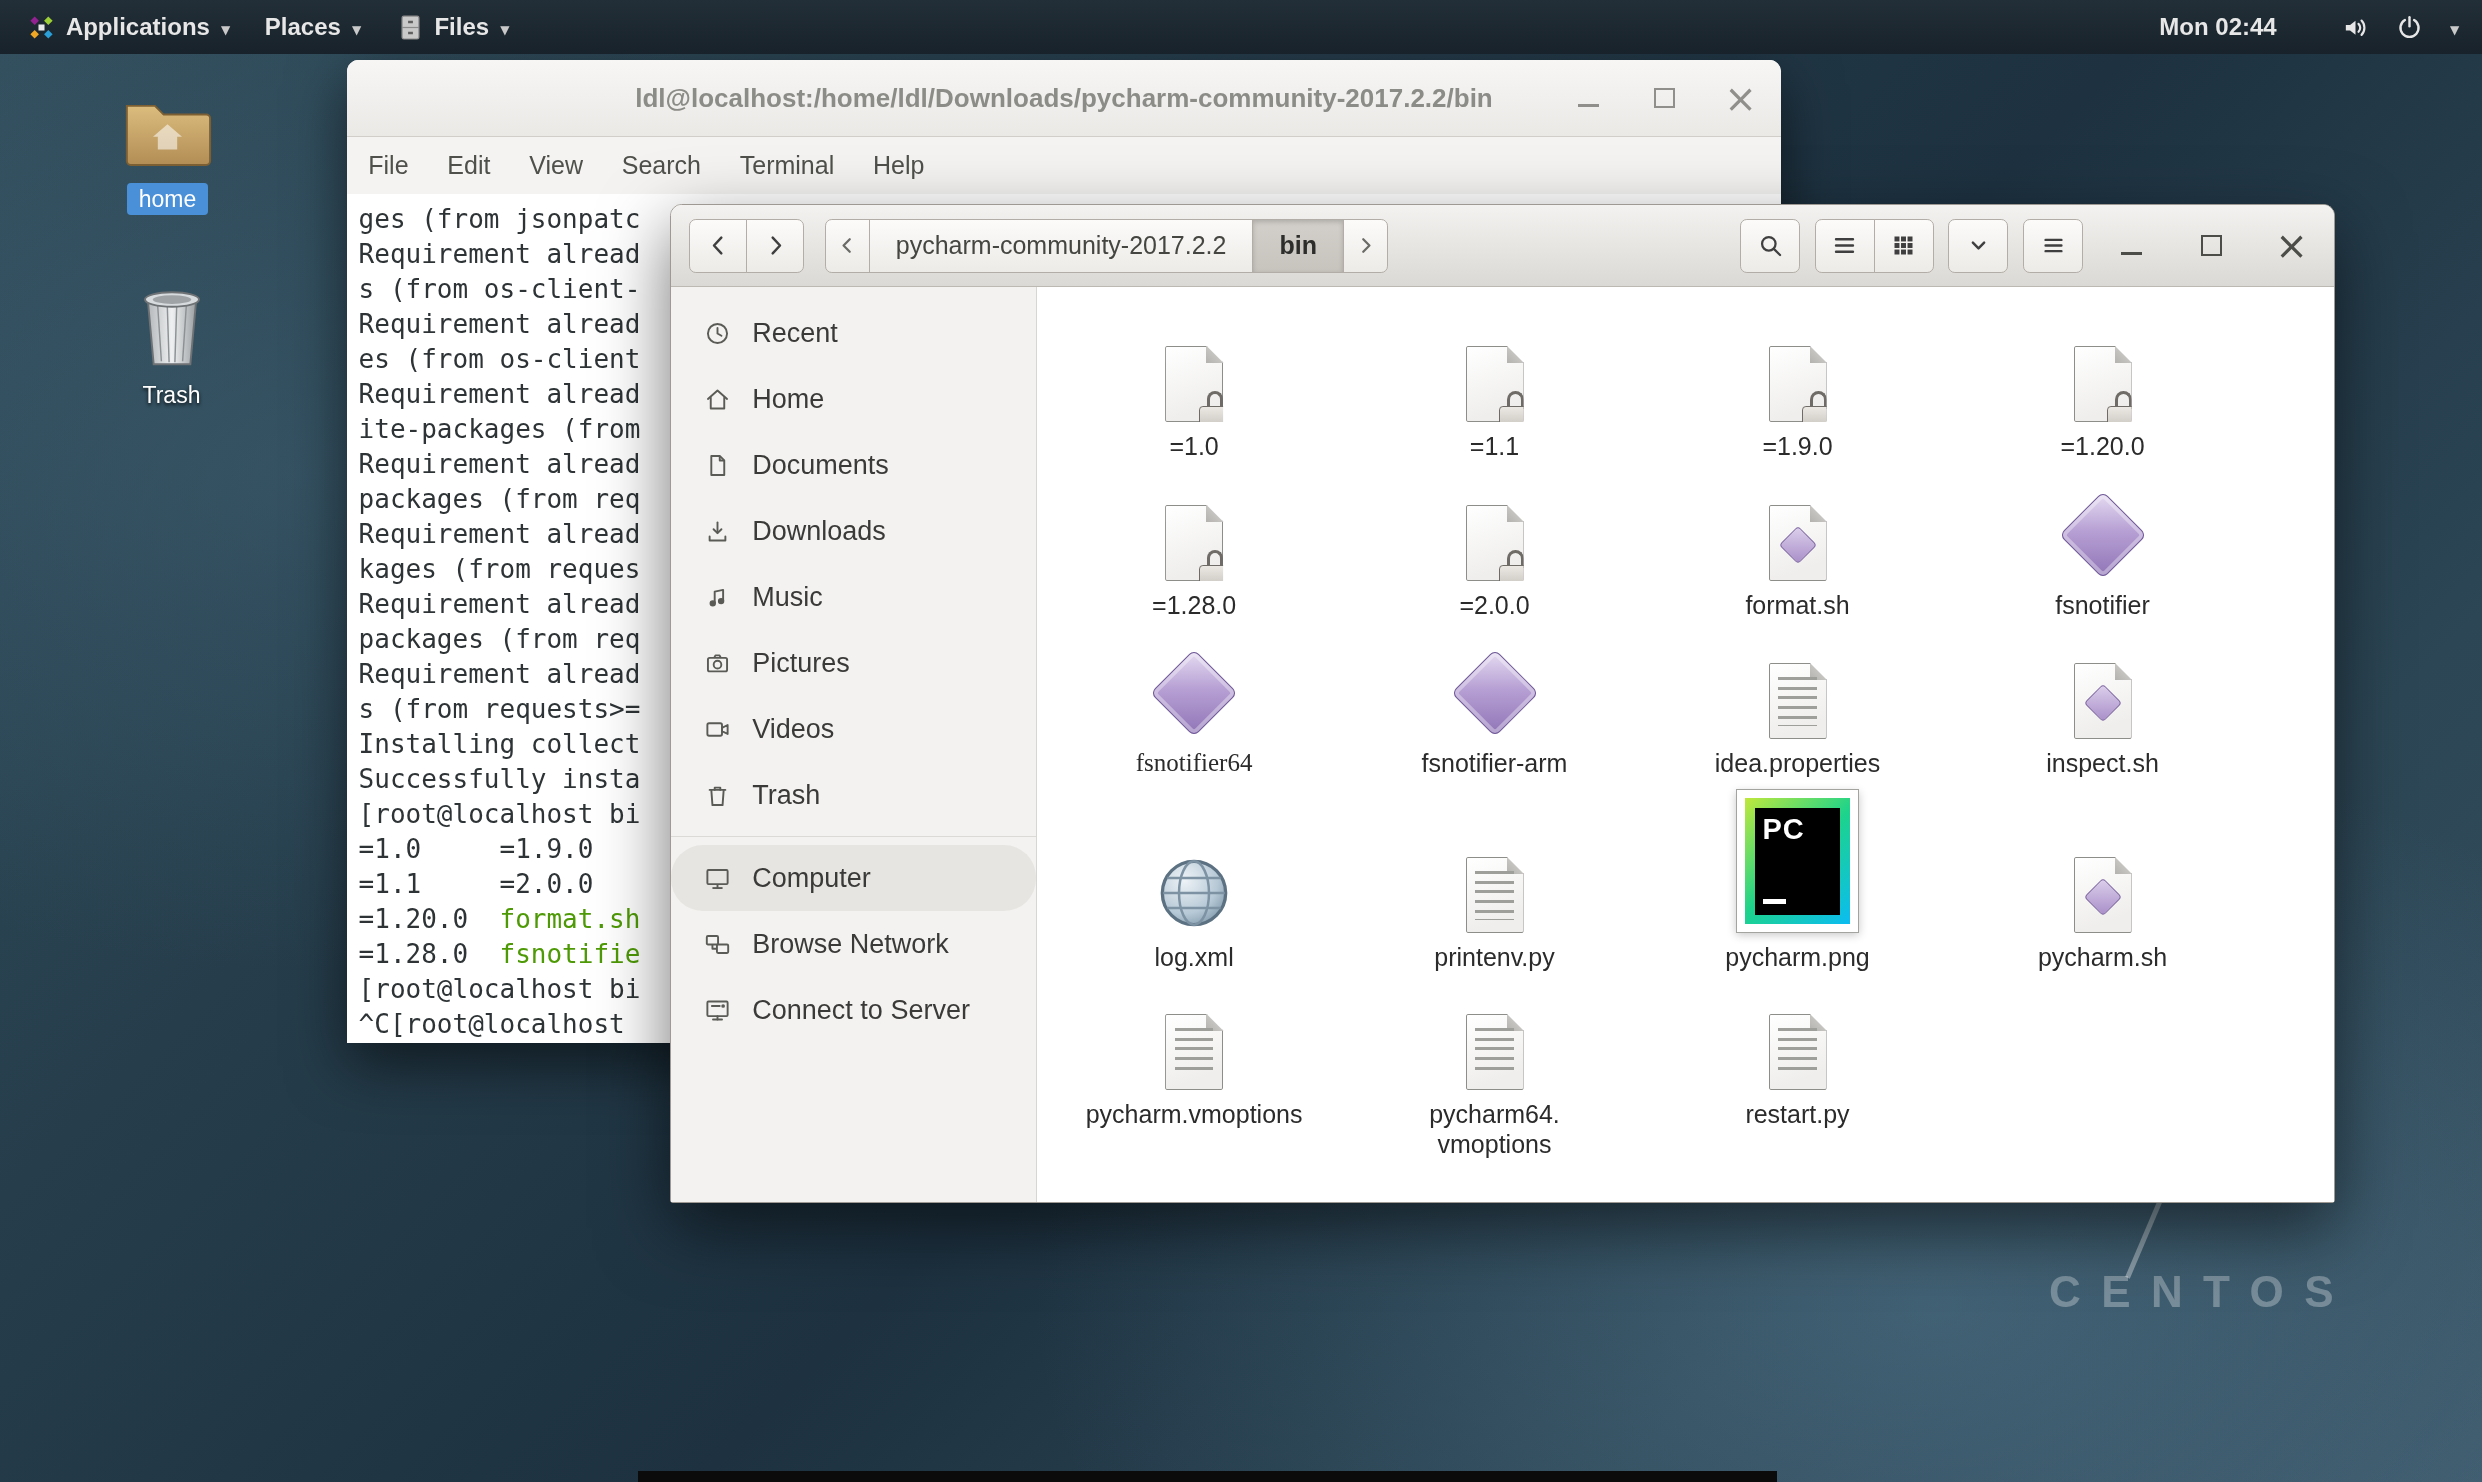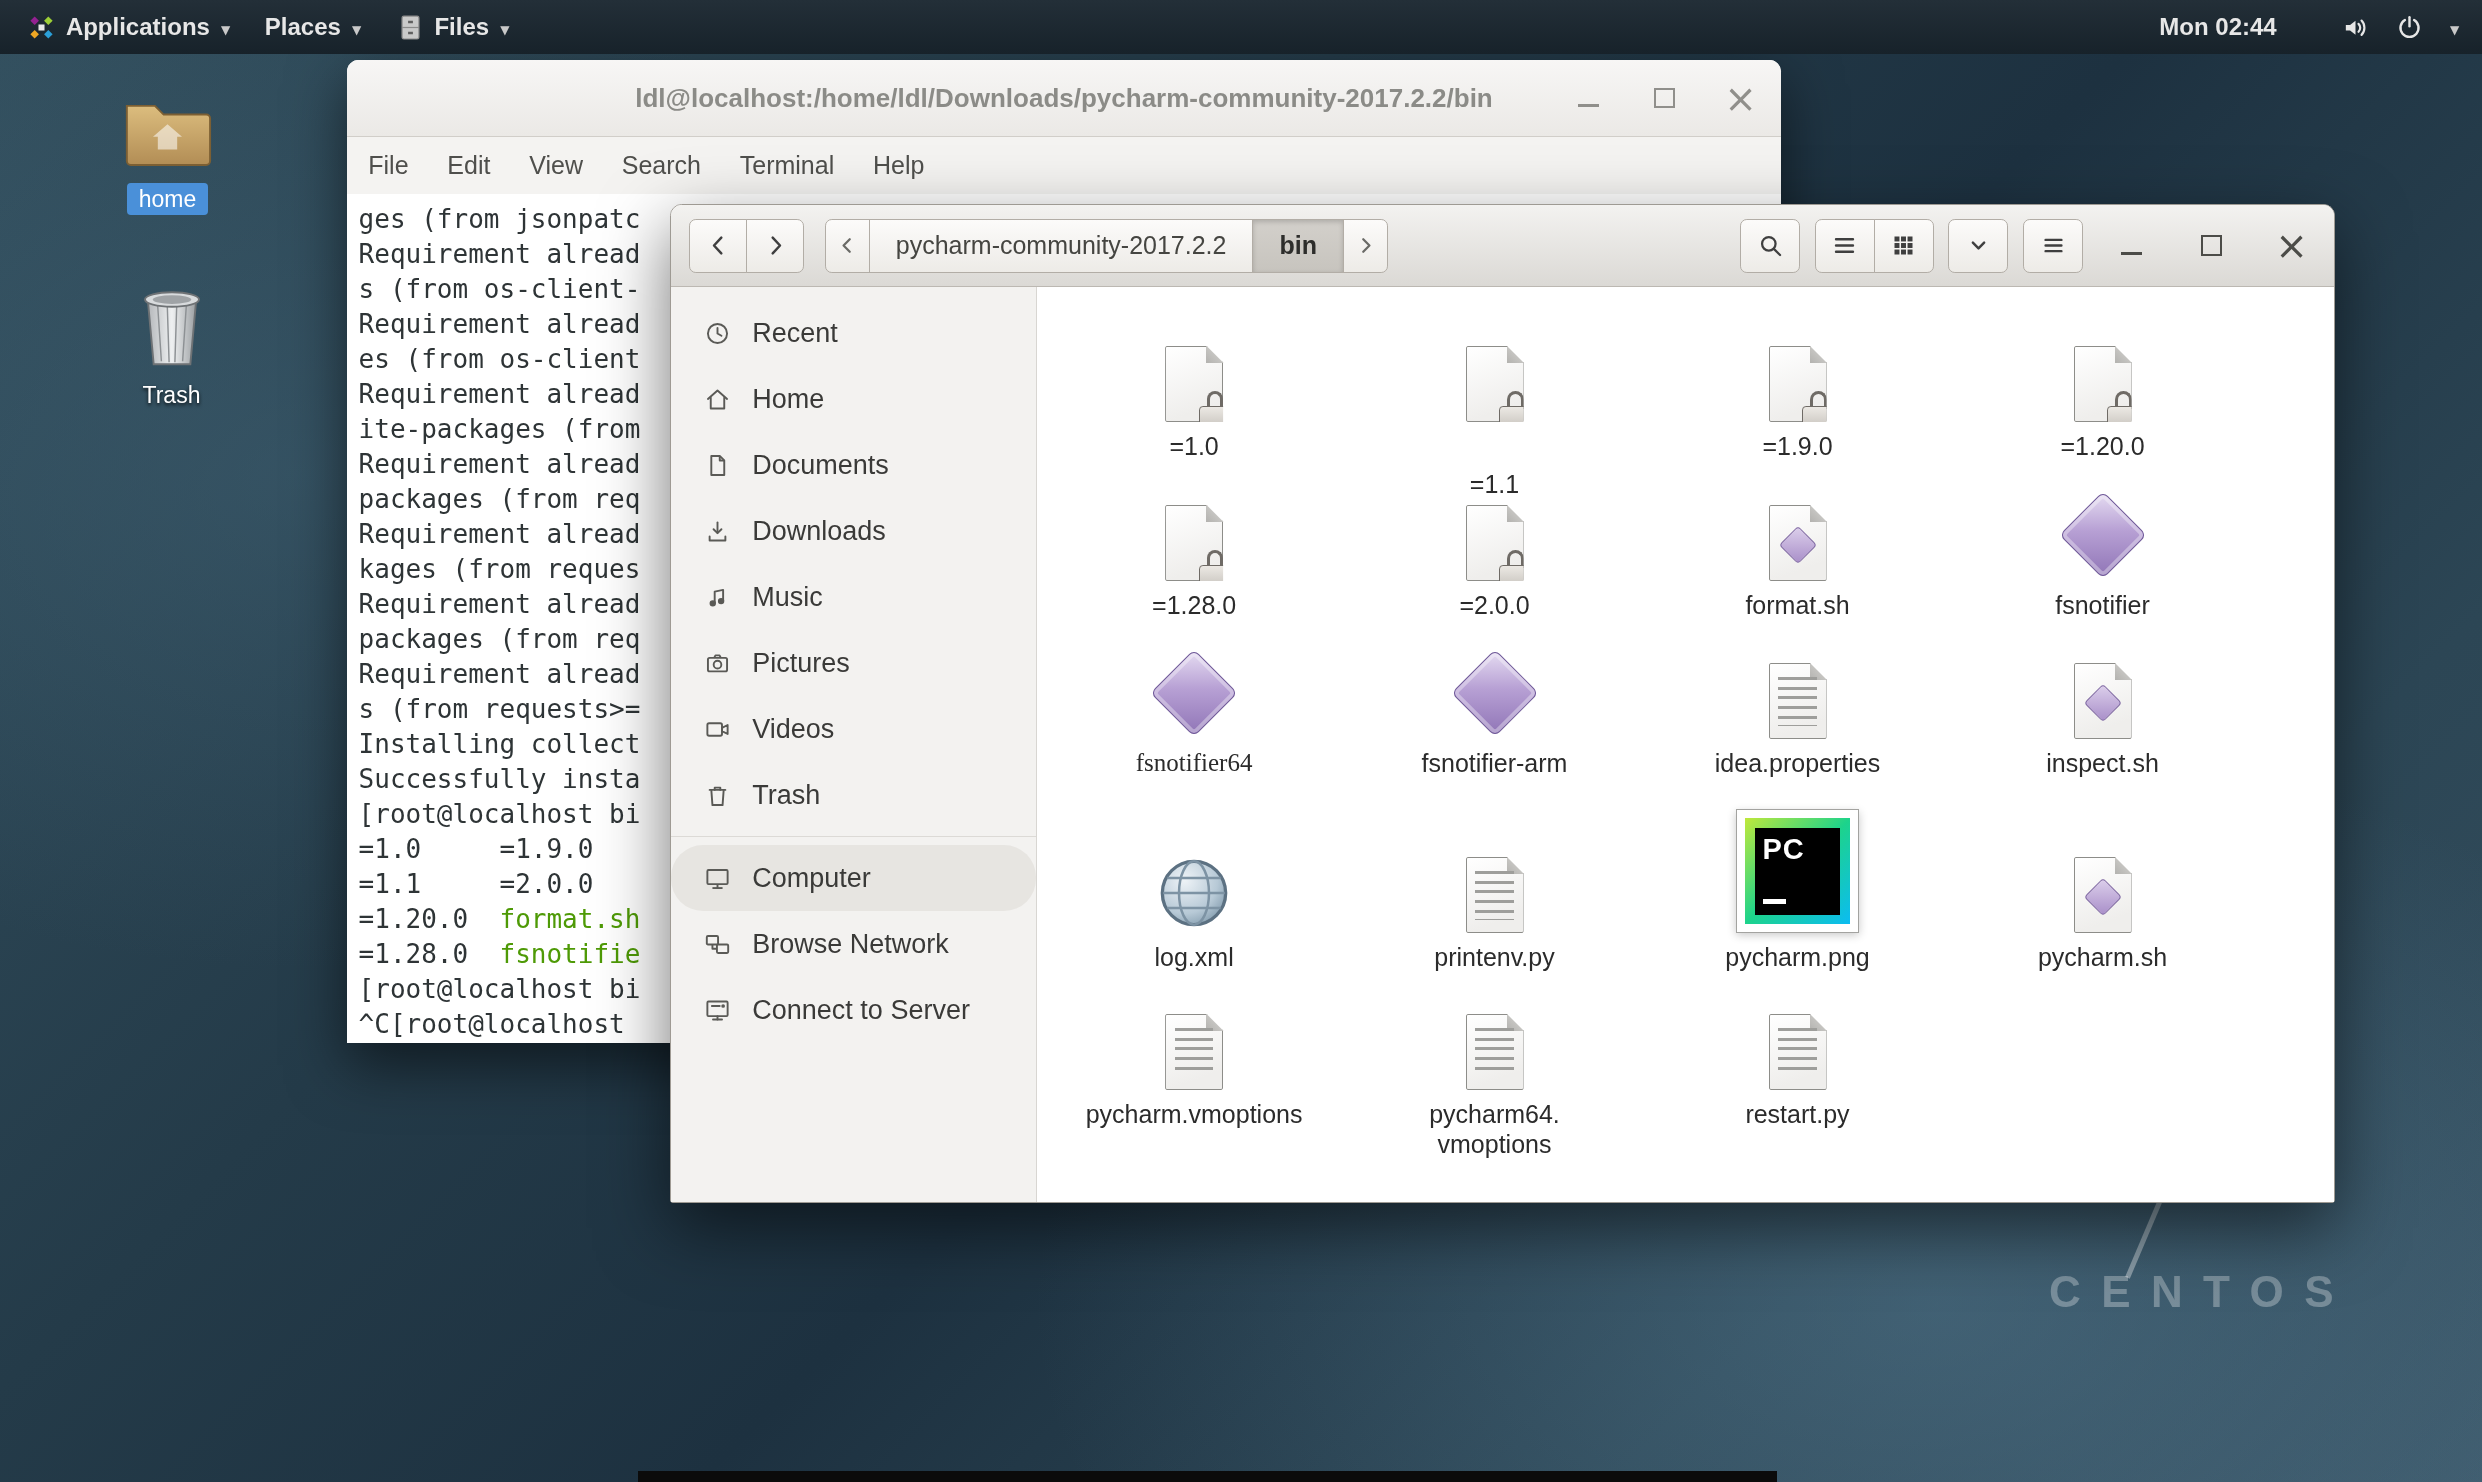--- a/index.html
+++ b/index.html
@@ -102,21 +102,21 @@
   .lock{position:absolute;right:-7.8px;bottom:-5.8px;width:31px;height:36px;}
   .lock:before{content:"";position:absolute;top:0;left:7.8px;width:16.5px;height:18.4px;
     border:3.9px solid #6f6b66;border-bottom:none;border-radius:8.7px 8.7px 0 0;box-sizing:border-box;}
   .lock:after{content:"";position:absolute;bottom:0;left:0;width:31px;height:20.4px;
     background:linear-gradient(#ece9e4,#cbc7c1);border:1.9px solid #6f6b66;border-radius:3.9px;box-sizing:border-box;}
   .exe{width:93px;height:93px;display:flex;align-items:center;justify-content:center;}
   .exe .big{width:60px;height:60px;transform:rotate(45deg);
     background:linear-gradient(135deg,#e6ddf2 0%,#b7a0d4 45%,#8f74b6 100%);
     border:1.9px solid #6c5596;border-radius:6.8px;box-shadow:inset 0 0 0 3.9px rgba(255,255,255,.35);}
   .thumb{background:#fff;border:1.9px solid #a3a3a0;padding:7.8px;box-shadow:0 2.9px 8.7px rgba(0,0,0,.22);}
-  .pclogo{width:105px;height:106px;position:relative;
+  .pclogo{width:105px;height:126px;position:relative;
     background:linear-gradient(135deg,#c0e83b 0%,#1dd38b 50%,#0bbcf2 100%);}
   .pcinner{position:absolute;top:9.7px;left:9.7px;right:9.7px;bottom:9.7px;background:#000;}
   .pctext{position:absolute;top:4.9px;left:7.8px;color:#fff;font-weight:bold;font-size:29px;letter-spacing:1px;}
   .pcu{position:absolute;left:8.7px;bottom:10.7px;width:23px;height:4.9px;background:#fff;}
 
   
   #watermark{position:absolute;left:2049px;top:1267px;font-size:44px;font-weight:bold;
     letter-spacing:20.4px;color:rgba(255,255,255,.30);z-index:1;}
   #watermark-slash{position:absolute;left:2141px;top:1199px;width:4.9px;height:82px;
     background:rgba(255,255,255,.38);transform:rotate(23deg);z-index:1;}
@@ -433,21 +433,21 @@
     <div class="fw-content">
         <div class="fi-cell" style="left: 11.6px; top: 26px;">
           <div class="fi-iconarea" style="height: 109px;">
             <div class="pg">
               <div class="fold"></div>
               <div class="lock"></div>
             </div>
           </div>
           <div class="fi-label">=1.0</div>
         </div>
-        <div class="fi-cell" style="left: 312px; top: 26px; gap: 38px;">
+        <div class="fi-cell" style="left: 312px; top: 26px;">
           <div class="fi-iconarea" style="height: 109px;">
             <div class="pg">
               <div class="fold"></div>
               <div class="lock"></div>
             </div>
           </div>
           <div class="fi-label">=1.1</div>
         </div>
         <div class="fi-cell" style="left: 615px; top: 26px;">
           <div class="fi-iconarea" style="height: 109px;">

